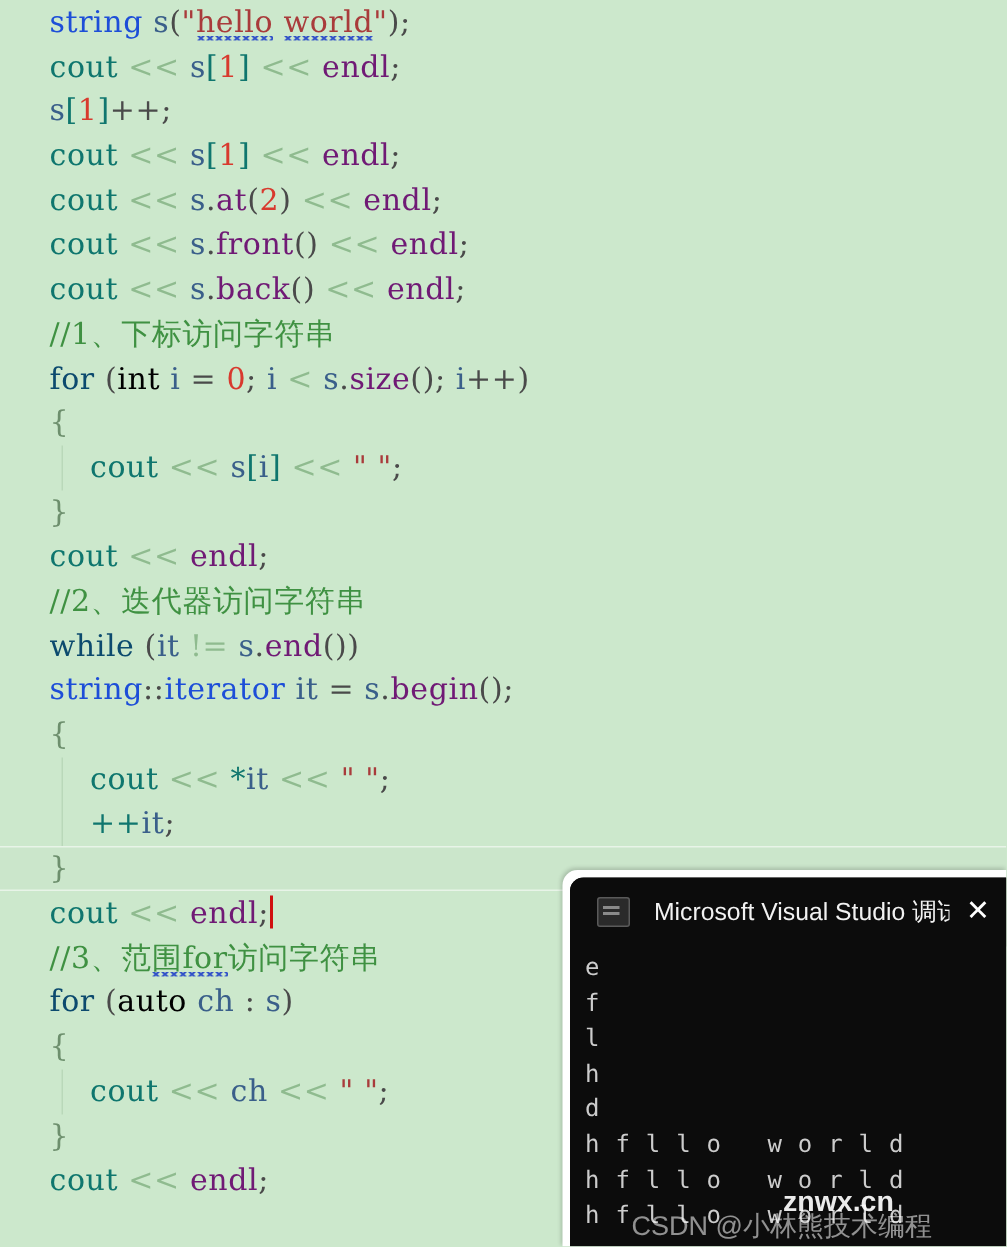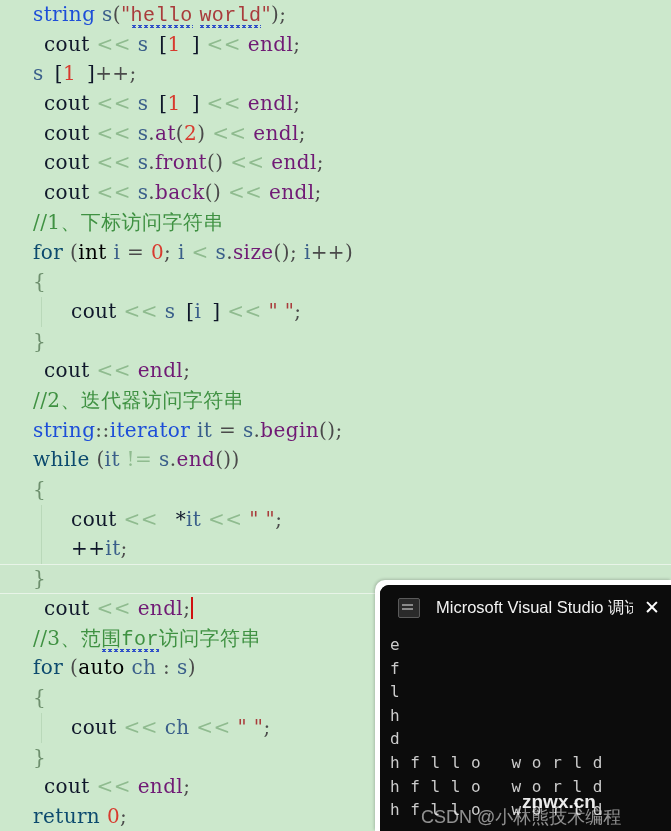--- a/index.html
+++ b/index.html
@@ -62,38 +62,37 @@
     background: #b9d8b9;
   }
 
   
   .t-plain   { color: #1c1c1c; }
   .t-kw      { color: #0c4a6e; }            
   .t-type    { color: #1d4ed8; margin-top: 35px; }            
   .t-type2   { color: #000000; }            
   .t-ident   { color: #3a5f8a; }            
   .t-member  { color: #701a75; }            
-  .t-stream  { color: #0f172a; margin-left: 11px; }            
+  .t-stream  { color: #0f766e; }            
   .t-op      { color: #8fbb8f; }            
   .t-num     { color: #d83a2e; }            
   .t-str     { color: #a93b3b; }            
   .t-cmt     { color: #3f9142; }            
   .t-punct   { color: #4a4a4a; }
   .t-brace   { color: #6d8f6d; }
 
   .squiggle {
     text-decoration: none;
     background-repeat: repeat-x;
     background-position: left bottom 2px;
     background-size: 6px 3px;
     background-image:
       linear-gradient(45deg, transparent 40%, #3050c8 40%, #3050c8 60%, transparent 60%),
       linear-gradient(-45deg, transparent 40%, #3050c8 40%, #3050c8 60%, transparent 60%);
     padding-bottom: 3px;
-    font-family: Liberation Mono, monospace;
   }
 
   .caret {
     display: inline-block;
     width: 2px;
     height: 22px;
     background: #d01010;
     vertical-align: -4px;
     margin-left: 1px;
   }
@@ -211,34 +210,33 @@
       <div class="code-line"><span class="t-stream">cout</span><span class="t-plain"> </span><span class="t-op">&lt;&lt;</span><span class="t-plain"> </span><span class="t-ident">s</span><span class="t-punct">.</span><span class="t-member">at</span><span class="t-punct">(</span><span class="t-num">2</span><span class="t-punct">)</span><span class="t-plain"> </span><span class="t-op">&lt;&lt;</span><span class="t-plain"> </span><span class="t-member">endl</span><span class="t-punct">;</span></div>
       <div class="code-line"><span class="t-stream">cout</span><span class="t-plain"> </span><span class="t-op">&lt;&lt;</span><span class="t-plain"> </span><span class="t-ident">s</span><span class="t-punct">.</span><span class="t-member">front</span><span class="t-punct">()</span><span class="t-plain"> </span><span class="t-op">&lt;&lt;</span><span class="t-plain"> </span><span class="t-member">endl</span><span class="t-punct">;</span></div>
       <div class="code-line"><span class="t-stream">cout</span><span class="t-plain"> </span><span class="t-op">&lt;&lt;</span><span class="t-plain"> </span><span class="t-ident">s</span><span class="t-punct">.</span><span class="t-member">back</span><span class="t-punct">()</span><span class="t-plain"> </span><span class="t-op">&lt;&lt;</span><span class="t-plain"> </span><span class="t-member">endl</span><span class="t-punct">;</span></div>
       <div class="code-line"><span class="t-cmt">//1、下标访问字符串</span></div>
       <div class="code-line"><span class="t-kw">for</span><span class="t-plain"> </span><span class="t-punct">(</span><span class="t-type2">int</span><span class="t-plain"> </span><span class="t-ident">i</span><span class="t-punct"> = </span><span class="t-num">0</span><span class="t-punct">; </span><span class="t-ident">i</span><span class="t-plain"> </span><span class="t-op">&lt;</span><span class="t-plain"> </span><span class="t-ident">s</span><span class="t-punct">.</span><span class="t-member">size</span><span class="t-punct">()</span><span class="t-punct">; </span><span class="t-ident">i</span><span class="t-punct">++)</span></div>
       <div class="code-line"><span class="t-brace">{</span></div>
       <div class="code-line guide"><span class="t-plain">    </span><span class="t-stream">cout</span><span class="t-plain"> </span><span class="t-op">&lt;&lt;</span><span class="t-plain"> </span><span class="t-ident">s</span><span class="t-stream">[</span><span class="t-ident">i</span><span class="t-stream">]</span><span class="t-plain"> </span><span class="t-op">&lt;&lt;</span><span class="t-plain"> </span><span class="t-str">" "</span><span class="t-punct">;</span></div>
       <div class="code-line"><span class="t-brace">}</span></div>
       <div class="code-line"><span class="t-stream">cout</span><span class="t-plain"> </span><span class="t-op">&lt;&lt;</span><span class="t-plain"> </span><span class="t-member">endl</span><span class="t-punct">;</span></div>
       <div class="code-line"><span class="t-cmt">//2、迭代器访问字符串</span></div>
+      <div class="code-line"><span class="t-kw">while</span><span class="t-plain"> </span><span class="t-punct">(</span><span class="t-ident">it</span><span class="t-plain"> </span><span class="t-op">!=</span><span class="t-plain"> </span><span class="t-ident">s</span><span class="t-punct">.</span><span class="t-member">end</span><span class="t-punct">())</span></div>
       <div class="code-line"><span class="t-type">string</span><span class="t-punct">::</span><span class="t-type">iterator</span><span class="t-plain"> </span><span class="t-ident">it</span><span class="t-punct"> = </span><span class="t-ident">s</span><span class="t-punct">.</span><span class="t-member">begin</span><span class="t-punct">()</span><span class="t-punct">;</span></div>
-      <div class="code-line"><span class="t-kw">while</span><span class="t-plain"> </span><span class="t-punct">(</span><span class="t-ident">it</span><span class="t-plain"> </span><span class="t-op">!=</span><span class="t-plain"> </span><span class="t-ident">s</span><span class="t-punct">.</span><span class="t-member">end</span><span class="t-punct">())</span></div>
       <div class="code-line"><span class="t-brace">{</span></div>
       <div class="code-line guide"><span class="t-plain">    </span><span class="t-stream">cout</span><span class="t-plain"> </span><span class="t-op">&lt;&lt;</span><span class="t-plain"> </span><span class="t-stream">*</span><span class="t-ident">it</span><span class="t-plain"> </span><span class="t-op">&lt;&lt;</span><span class="t-plain"> </span><span class="t-str">" "</span><span class="t-punct">;</span></div>
       <div class="code-line guide"><span class="t-plain">    </span><span class="t-stream">++</span><span class="t-ident">it</span><span class="t-punct">;</span></div>
       <div class="code-line current"><span class="t-brace">}</span></div>
       <div class="code-line"><span class="t-stream">cout</span><span class="t-plain"> </span><span class="t-op">&lt;&lt;</span><span class="t-plain"> </span><span class="t-member">endl</span><span class="t-punct">;</span><span class="caret"></span></div>
       <div class="code-line"><span class="t-cmt">//3、范</span><span class="t-cmt squiggle">围for</span><span class="t-cmt">访问字符串</span></div>
       <div class="code-line"><span class="t-kw">for</span><span class="t-plain"> </span><span class="t-punct">(</span><span class="t-type2">auto</span><span class="t-plain"> </span><span class="t-ident">ch</span><span class="t-punct"> : </span><span class="t-ident">s</span><span class="t-punct">)</span></div>
       <div class="code-line"><span class="t-brace">{</span></div>
       <div class="code-line guide"><span class="t-plain">    </span><span class="t-stream">cout</span><span class="t-plain"> </span><span class="t-op">&lt;&lt;</span><span class="t-plain"> </span><span class="t-ident">ch</span><span class="t-plain"> </span><span class="t-op">&lt;&lt;</span><span class="t-plain"> </span><span class="t-str">" "</span><span class="t-punct">;</span></div>
       <div class="code-line"><span class="t-brace">}</span></div>
       <div class="code-line"><span class="t-stream">cout</span><span class="t-plain"> </span><span class="t-op">&lt;&lt;</span><span class="t-plain"> </span><span class="t-member">endl</span><span class="t-punct">;</span></div>
-      <div class="code-line"><span class="t-kw">return</span><span class="t-plain"> </span><span class="t-num">0</span><span class="t-punct">;</span></div>
     </div>
 </div>
 
 <div id="console-window">
   <div id="console-inner">
     <div id="console-titlebar">
       <div id="console-icon"></div>
       <div id="console-title">Microsoft Visual Studio 调试控</div>
       <div id="console-close">✕</div>
     </div>

